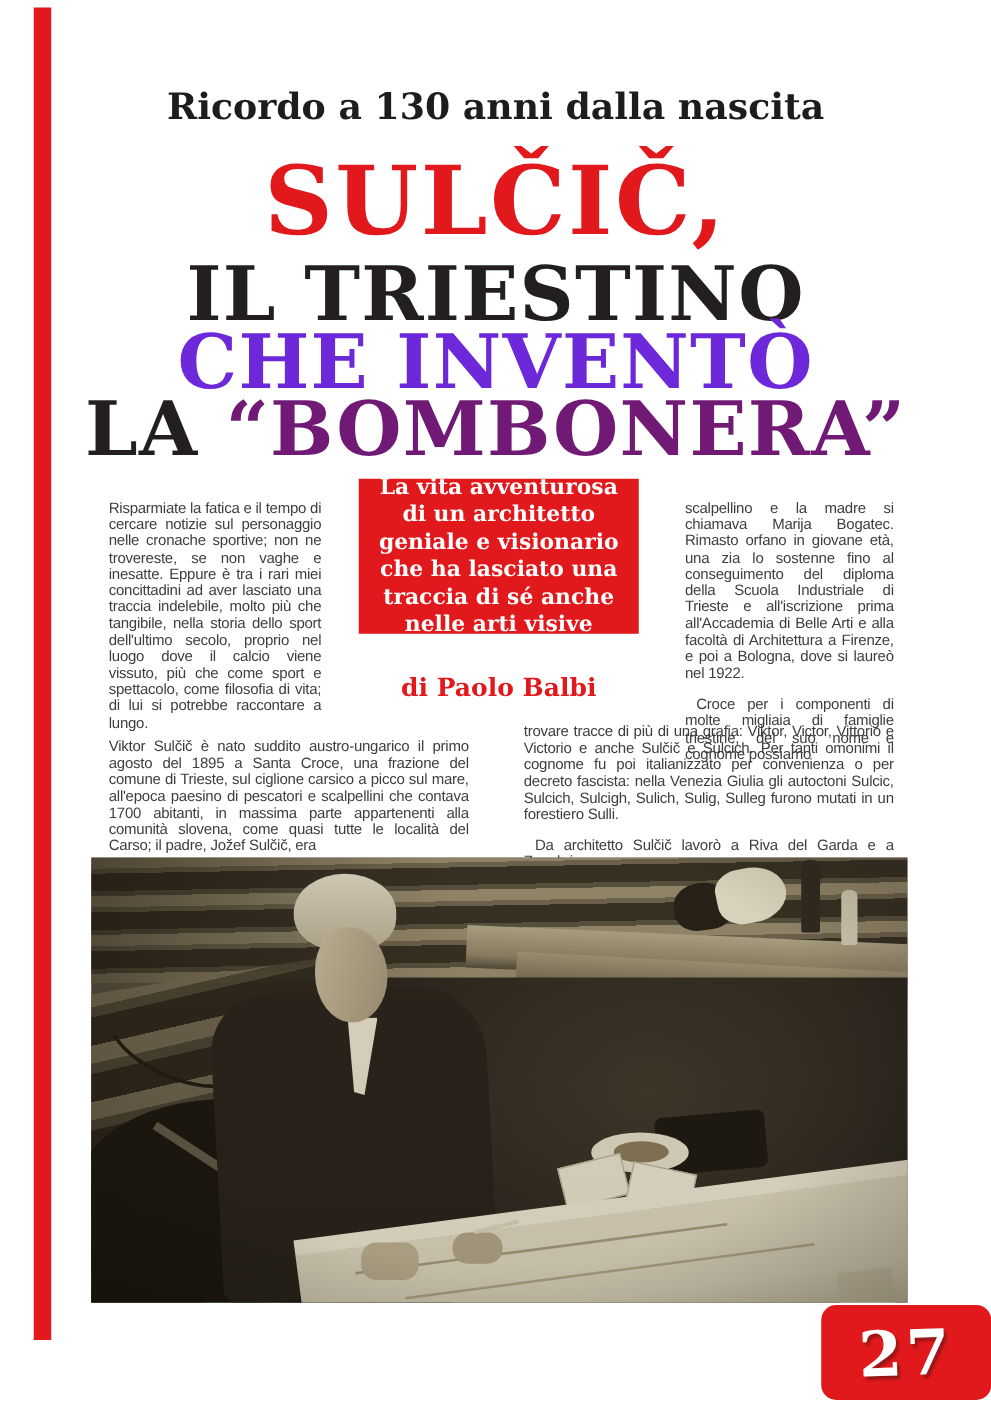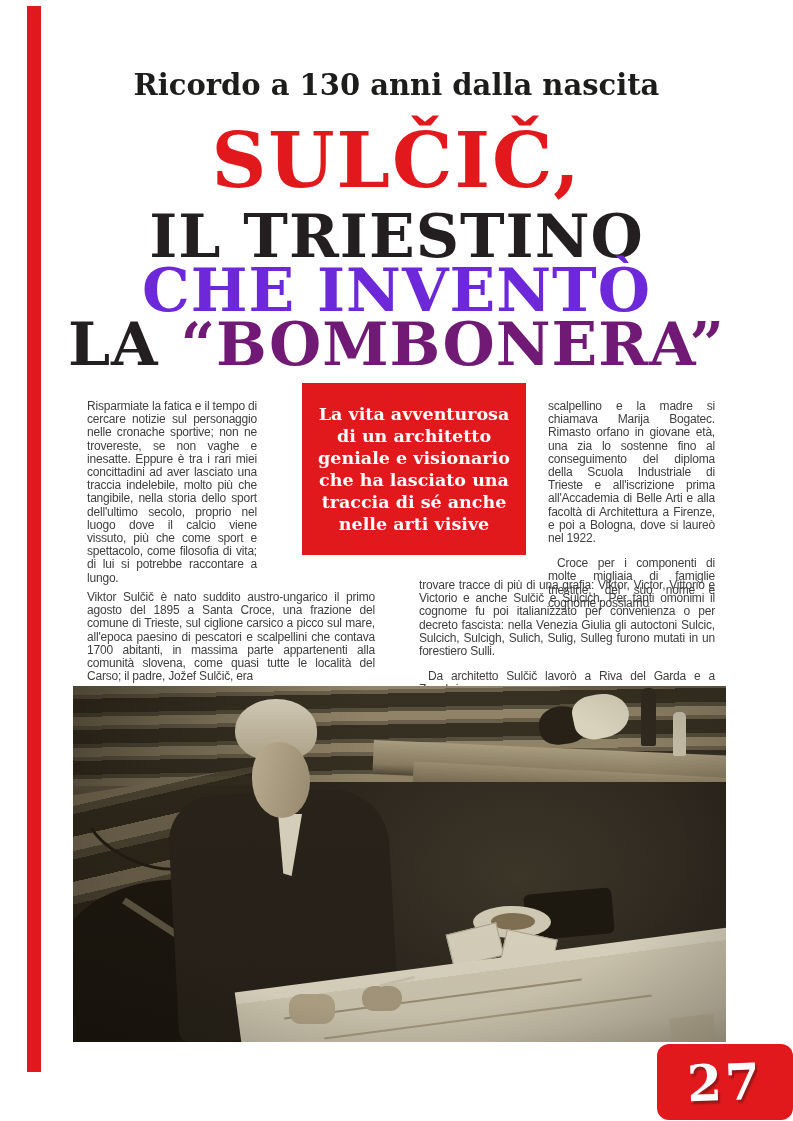--- a/index.html
+++ b/index.html
@@ -15,27 +15,27 @@
           letter-spacing:0px;}
   .title{position:absolute;left:0;width:100%;text-align:center;
          font-family:"DejaVu Serif",serif;font-weight:bold;white-space:nowrap;}
   .t-sulcic{top:116px;font-size:76px;color:#e2191c;letter-spacing:2px;}
   .t-line2{top:201px;font-size:60px;color:#231f20;letter-spacing:1px;}
   .t-line3{top:255px;font-size:60px;color:#6d28d9;letter-spacing:1px;}
   .t-line4{top:309px;font-size:60px;color:#231f20;letter-spacing:1px;}
   .t-red{color:#701a75;}
 
   
-  .standfirst{position:absolute;left:302px;top:383px;width:224px;height:172px;
+  .standfirst{position:absolute;left:287px;top:383px;width:224px;height:124px;
               background:#e2191c;color:#ffffff;box-sizing:border-box;padding:7px 8px;
               display:flex;align-items:center;justify-content:center;}
   .standfirst p{margin:0;font-family:"DejaVu Serif",serif;font-weight:bold;font-size:17.5px;
                 line-height:22px;text-align:center;}
   .byline{position:absolute;left:287px;top:538px;width:224px;text-align:center;
-          font-family:"DejaVu Serif",serif;font-weight:bold;font-size:12px;color:#e2191c;}
+          font-family:"DejaVu Serif",serif;font-weight:bold;font-size:20px;color:#e2191c;}
 
   
   .col{position:absolute;font-size:12px;line-height:13.2px;color:#3e3e3e;
        text-align:justify;letter-spacing:-0.2px;}
   .col p{margin:12px;}
   .col p + p{text-indent:9px;}
   .col-lt{left:75px;top:388px;width:194px;}
   .col-lb{left:75px;top:579px;width:312px;}
   .col-rt{left:536px;top:388px;width:191px;}
   .col-rb{left:407px;top:567px;width:320px;}

